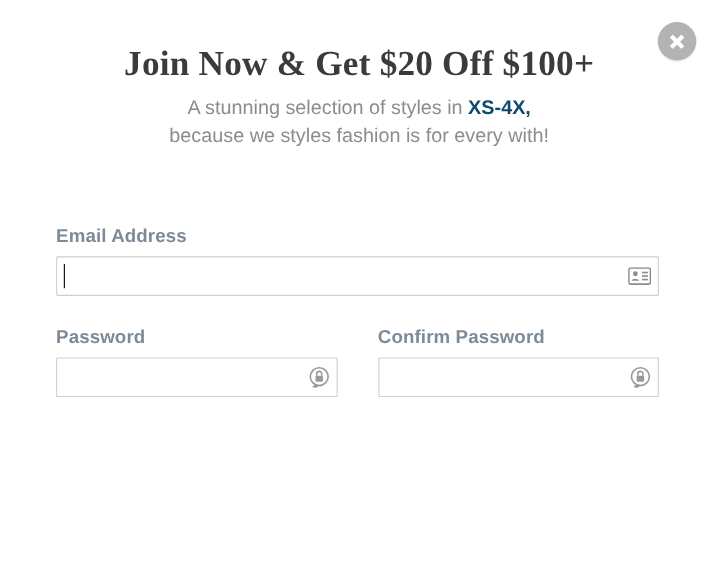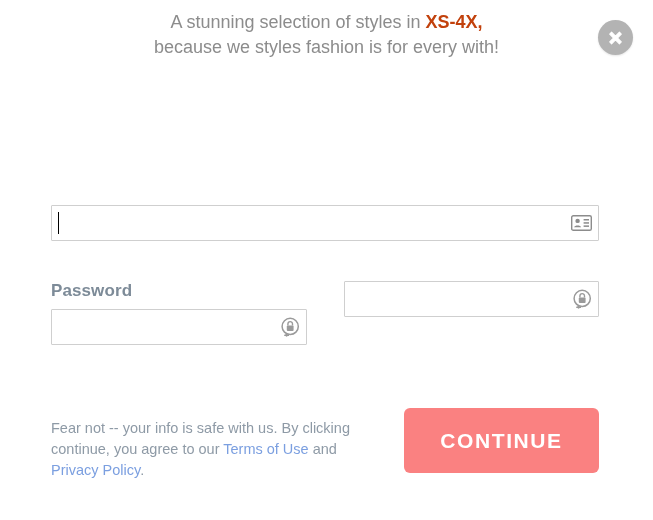--- a/index.html
+++ b/index.html
@@ -64,21 +64,21 @@
   .subline {
     margin: 0;
     padding-top: 10px;
     font-family: "Liberation Sans", sans-serif;
     font-size: 18px;
     line-height: 25px;
     color: #8c8c8c;
     font-weight: normal;
   }
   .subline .hl {
-    color: #c2410c;
+    color: #0c4a6e;
     font-weight: bold;
   }
   .subline .ital {
   }
 
   
   .form {
     position: absolute;
     left: 51px;
     top: 205px;
@@ -138,21 +138,21 @@
     cursor: pointer;
   }
   .field-icon.lock {
     width: 20px;
     height: 22px;
   }
 
   .row-two {
     display: flex;
     gap: 37px;
-    margin-top: 40px;
+    margin-top: 28px;
   }
   .col {
     width: 267px;
   }
 
   
   .footer {
     position: absolute;
     left: 51px;
     top: 418px;
@@ -194,28 +194,30 @@
 
   <div class="close-btn" title="Close">
     <span>
       <svg width="17" height="17" viewBox="0 0 17 17" aria-hidden="true">
         <path d="M4.6 3.2 L8.5 7.1 L12.4 3.2 L14.3 5.1 L10.4 9 L14.3 12.9 L12.4 14.8 L8.5 10.9 L4.6 14.8 L2.7 12.9 L6.6 9 L2.7 5.1 Z" fill="#ffffff" stroke="#ffffff" stroke-width="1.1" stroke-linejoin="round"></path>
       </svg>
     </span>
   </div>
 
   <div class="header">
+    <h1 class="headline">Join Now &amp; Get $20 Off $100+</h1>
     <p class="subline">
       <span>A stunning selection of styles in </span><span class="hl">XS-4X,</span><br>
       <span>because we styles fashion is for </span><span class="ital">every</span><span> with!</span>
     </p>
   </div>
 
   <div class="form">
 
+    <label class="field-label">Email Address</label>
     <div class="input-wrap">
       <input class="text-input" type="text" placeholder="" style="">
       <span class="caret"></span>
       <span class="field-icon" title="Autofill contact">
         <svg width="21" height="16" viewBox="0 0 21 16" aria-hidden="true">
           <rect x="0.7" y="0.7" width="19.6" height="14.6" rx="1.6" fill="none" stroke="#8c8c8c" stroke-width="1.4"></rect>
           <circle cx="6.6" cy="5.9" r="2.2" fill="#8c8c8c"></circle>
           <path d="M3.1 12.3 C3.6 9.8 9.6 9.8 10.1 12.3 Z" fill="#8c8c8c"></path>
           <rect x="12.6" y="4.0" width="5.4" height="1.5" fill="#8c8c8c"></rect>
           <rect x="12.6" y="7.2" width="5.4" height="1.5" fill="#8c8c8c"></rect>
@@ -236,36 +238,32 @@
               <rect x="6.8" y="8.6" width="6.8" height="5.4" rx="1" fill="#9a9a9a"></rect>
               <path d="M7.9 8.6 V6.9 a2.3 2.3 0 0 1 4.6 0 V8.6" fill="none" stroke="#9a9a9a" stroke-width="1.4"></path>
               <path d="M7.2 16.6 L4.0 18.3 L7.2 20.0 Z" fill="#9a9a9a"></path>
               <path d="M4.4 18.3 H9.0" stroke="#9a9a9a" stroke-width="1.4" fill="none"></path>
             </svg>
           </span>
         </div>
       </div>
 
       <div class="col">
+        <label class="field-label">Confirm Password</label>
         <div class="input-wrap">
           <input class="text-input" type="password" placeholder="" style="">
           <span class="field-icon lock" title="Password manager">
             <svg width="20" height="21" viewBox="0 0 20 21" aria-hidden="true">
               <circle cx="10.2" cy="9.4" r="8.1" fill="none" stroke="#9a9a9a" stroke-width="1.5"></circle>
               <rect x="6.8" y="8.6" width="6.8" height="5.4" rx="1" fill="#9a9a9a"></rect>
               <path d="M7.9 8.6 V6.9 a2.3 2.3 0 0 1 4.6 0 V8.6" fill="none" stroke="#9a9a9a" stroke-width="1.4"></path>
               <path d="M7.2 16.6 L4.0 18.3 L7.2 20.0 Z" fill="#9a9a9a"></path>
               <path d="M4.4 18.3 H9.0" stroke="#9a9a9a" stroke-width="1.4" fill="none"></path>
             </svg>
           </span>
         </div>
       </div>
 
     </div>
   </div>
 
-  <div class="footer">
-    <div class="disclaimer"><span>Fear not -- your info is safe with us. By clicking continue, you agree to our </span><a href="#">Terms of Use</a><span> and </span><a href="#">Privacy Policy</a><span>.</span></div>
-
-    <button class="continue-btn">CONTINUE</button>
-  </div>
 
 </div>
 
 </body></html>

